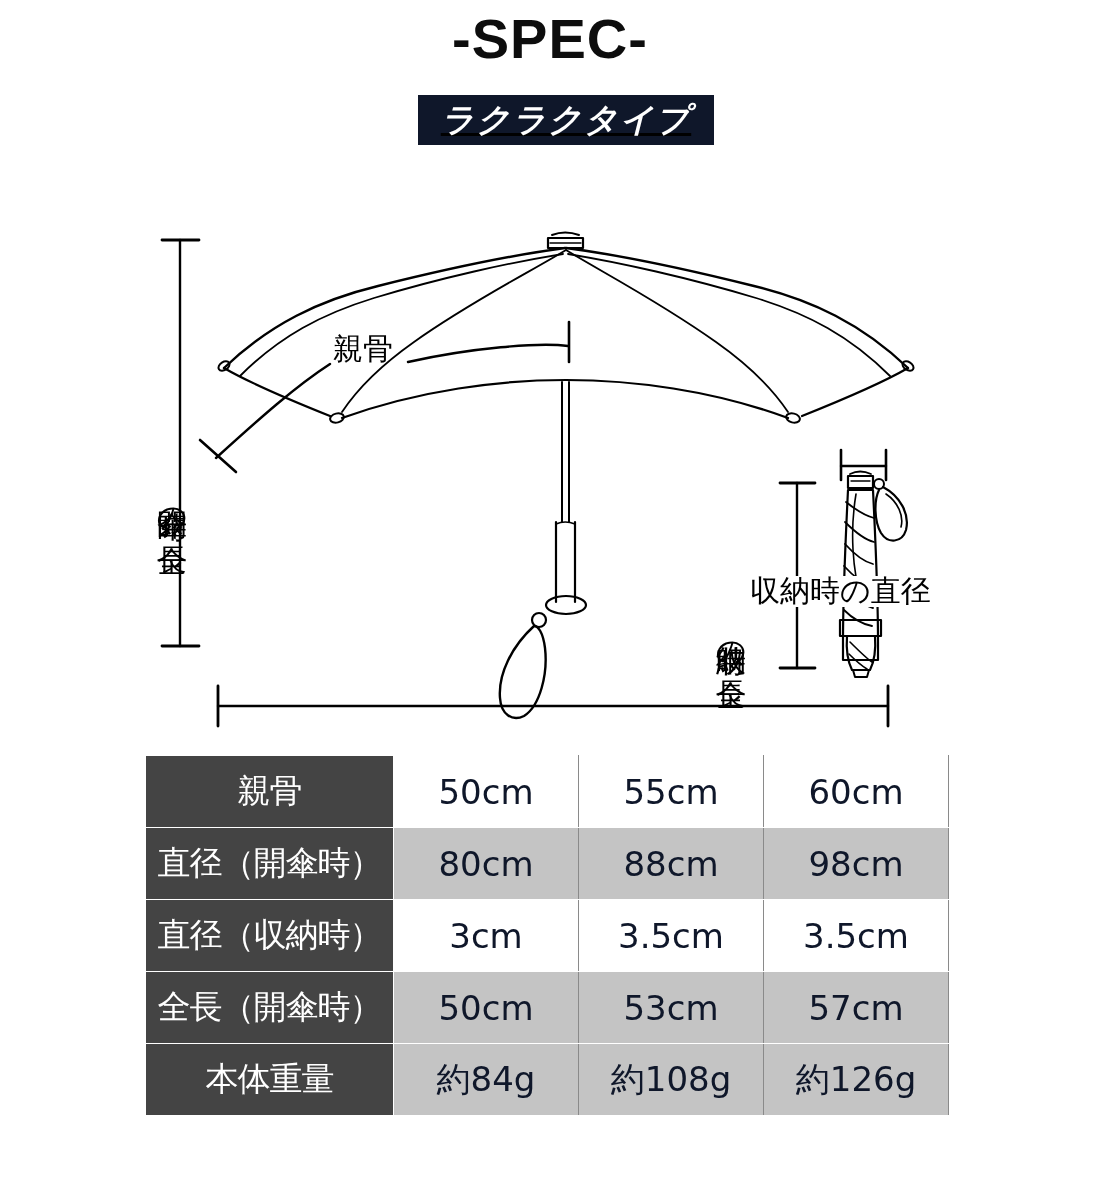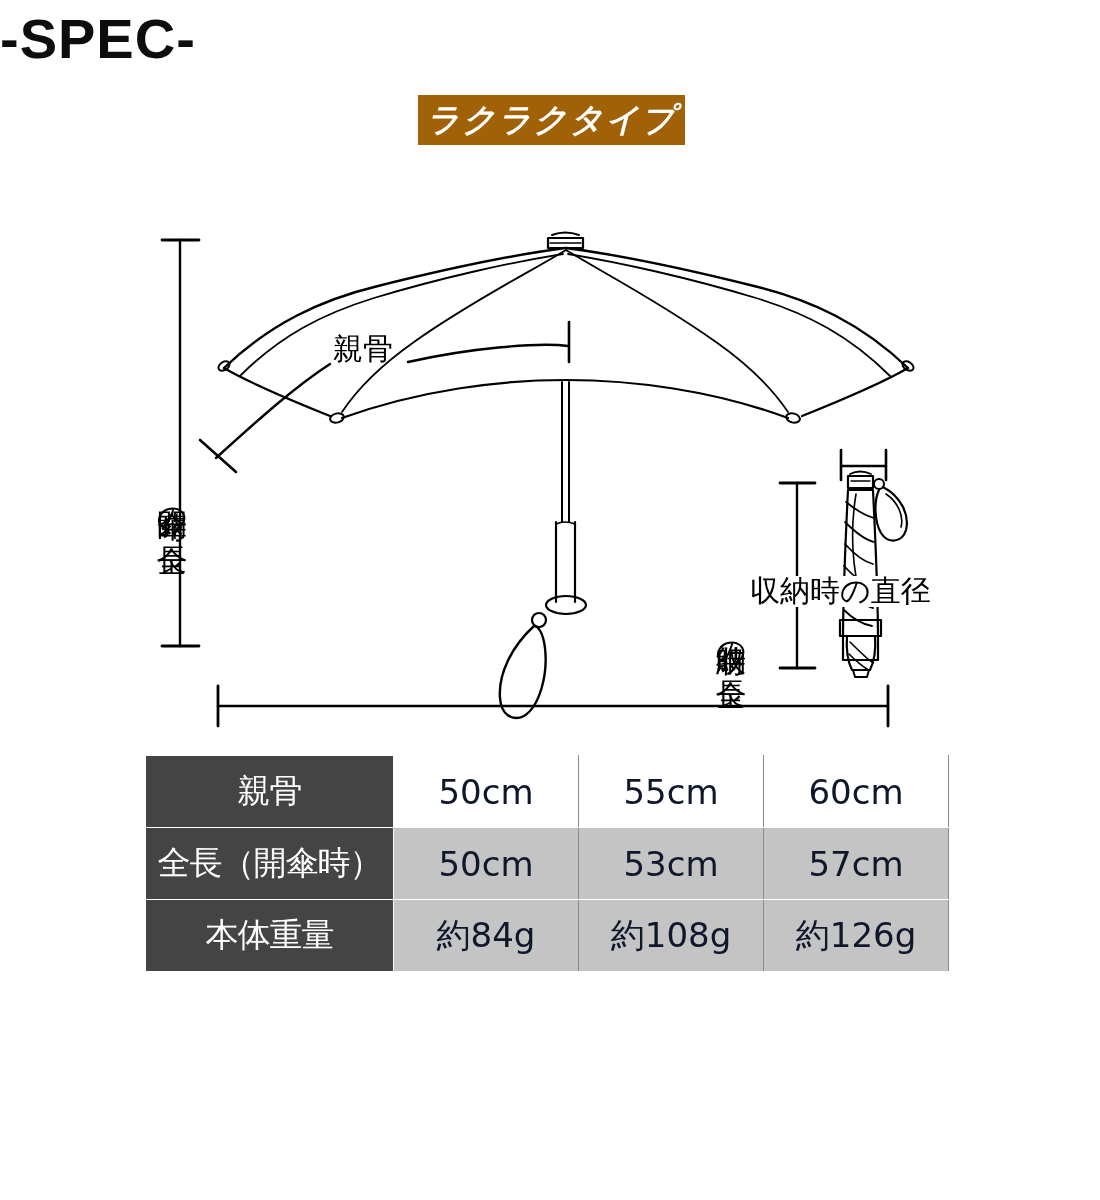--- a/index.html
+++ b/index.html
@@ -15,39 +15,40 @@
     font-family: "Liberation Sans", "DejaVu Sans", sans-serif;
     color: #000000;
   }
 
   
   .spec-title {
     position: absolute;
     left: 0;
     top: 8px;
     width: 1100px;
-    text-align: left;
+    text-align: center;
     font-size: 56px;
     font-weight: 700;
     letter-spacing: 1px;
     color: #0d0d0d;
     line-height: 1.1;
   }
 
   
   .type-badge {
     position: absolute;
     left: 418px;
     top: 95px;
-    width: 267px;
+    width: 296px;
     height: 50px;
-    background: #a16207;
+    background: #0f172a;
     display: flex;
     align-items: center;
     justify-content: center;
+    text-decoration: underline;
   }
   .type-badge-label {
     color: #ffffff;
     font-size: 33px;
     font-style: italic;
     font-weight: 700;
     font-family: "DejaVu Serif", "Liberation Serif", serif;
     letter-spacing: 2px;
     white-space: nowrap;
   }
@@ -285,20 +286,32 @@
 
 <table class="spec-table">
   <tbody>
       <tr class="light">
         <td class="rowhead">親骨</td>
         <td class="val">50cm</td>
         <td class="val">55cm</td>
         <td class="val">60cm</td>
       </tr>
       <tr class="shade">
+        <td class="rowhead">直径（開傘時）</td>
+        <td class="val">80cm</td>
+        <td class="val">88cm</td>
+        <td class="val">98cm</td>
+      </tr>
+      <tr class="light">
+        <td class="rowhead">直径（収納時）</td>
+        <td class="val">3cm</td>
+        <td class="val">3.5cm</td>
+        <td class="val">3.5cm</td>
+      </tr>
+      <tr class="shade">
         <td class="rowhead">全長（開傘時）</td>
         <td class="val">50cm</td>
         <td class="val">53cm</td>
         <td class="val">57cm</td>
       </tr>
       <tr class="shade">
         <td class="rowhead">本体重量</td>
         <td class="val">約84g</td>
         <td class="val">約108g</td>
         <td class="val">約126g</td>

